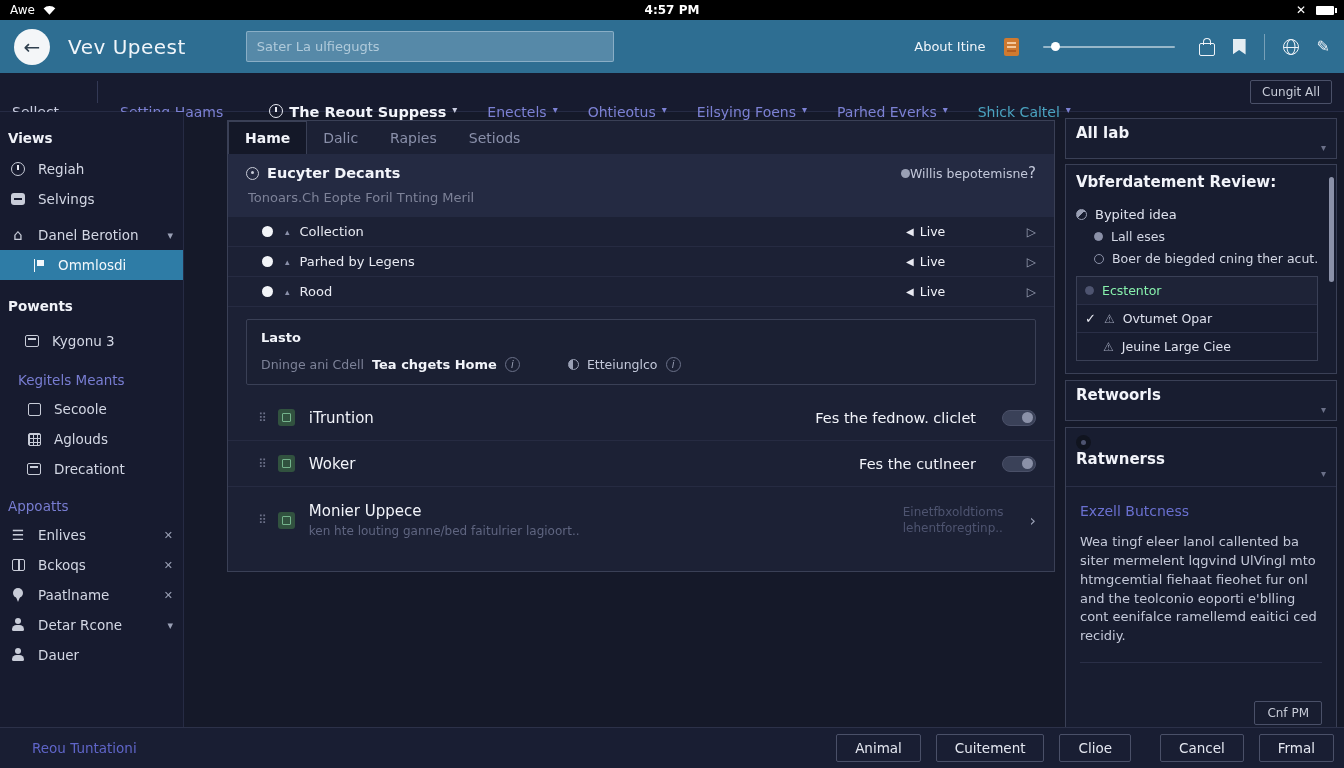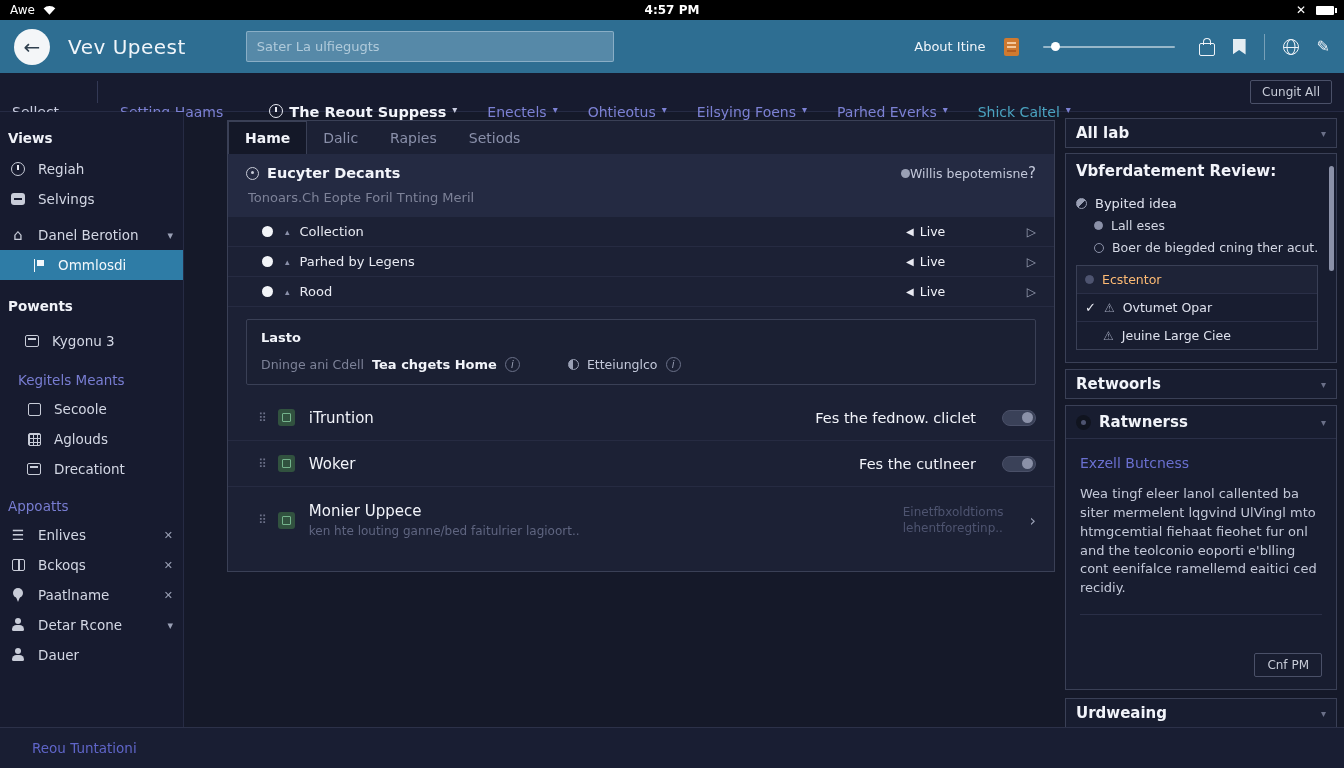--- a/index.html
+++ b/index.html
@@ -140,33 +140,33 @@
   .item-sub { color:#5f6580; font-size:12px; margin-top:4px; }
   .item-right { margin-left:auto; display:flex; align-items:center; gap:26px; }
   .item-right-label { color:#f2f4fa; font-size:14.5px; }
   .item-right-dim { color:#4e5470; font-size:12px; text-align:left; line-height:1.35; }
   .toggle { width:34px; height:16px; border-radius:9px; background:#3a4158; border:1px solid #4a5068; position:relative; cursor:pointer; }
   .toggle::after { content:""; position:absolute; right:2px; top:1.5px; width:11px; height:11px; border-radius:50%; background:#8b91a8; }
 
   
   .rightcol { position:absolute; left:1065px; top:118px; width:272px; }
   .rbox { border:1px solid #3a4056; background:#181d30; margin-bottom:5px; position:relative; }
-  .rbox-head { display:flex; align-items:center; padding:5px 10px; }
+  .rbox-head { display:flex; align-items:flex-start; padding:5px 10px;flex-direction:column; }
   .rbox-title { font-weight:bold; font-size:15px; color:#f2f4fa; }
   .rbox-chev { margin-left:auto; color:#6b7088; font-size:10px; cursor:pointer; }
   .review-body { padding:4px 10px 12px 10px; }
   .rev-item { display:flex; align-items:center; gap:8px; margin-top:7px; color:#dfe2ee; font-size:13px; }
   .rev-item.ind { padding-left:18px; font-size:12.5px; color:#d3d7e4; }
   .cir-f { width:11px; height:11px; border-radius:50%; border:1.5px solid #9aa0b5; background:linear-gradient(135deg,#9aa0b5 50%, transparent 50%); flex:0 0 auto; }
   .cir-s { width:9px; height:9px; border-radius:50%; border:1.5px solid #8b91a8; background:#8b91a8; flex:0 0 auto; }
   .cir-o { width:10px; height:10px; border-radius:50%; border:1.5px solid #8b91a8; flex:0 0 auto; }
   .sub-box { border:1px solid #3a4056; margin-top:10px; margin-right:8px; }
   .sub-row { display:flex; align-items:center; gap:8px; padding:6px 8px; font-size:12.5px; color:#dfe2ee; border-bottom:1px solid #2a2f47; }
   .sub-row:last-child { border-bottom:none; }
-  .sub-row.dim { color:#fdba74; background:#1e2337; }
+  .sub-row.dim { color:#86efac; background:#1e2337; }
   .warn { color:#9aa0b5; font-size:12px; }
   .check { color:#e8eaf2; font-size:13px; }
   .scroll-thumb { position:absolute; right:2px; top:12px; width:5px; height:105px; border-radius:3px; background:#8b91a8; cursor:pointer; }
   .ratwness { margin-top:6px; }
   .ratw-icon { width:15px; height:15px; border-radius:50%; background:#10141f; margin-right:8px; position:relative; }
   .ratw-icon::after { content:""; position:absolute; left:5px; top:5px; width:5px; height:5px; border-radius:50%; background:#4e5470; }
   .ratw-body { padding:16px 14px 12px 14px; border-top:1px solid #2a2f47; }
   .ratw-link { color:#6a70d0; font-size:14px; cursor:pointer; }
   .ratw-text { color:#c3c8d8; font-size:13px; line-height:1.45; margin-top:14px; }
   .ratw-footer { border-top:1px solid #2a2f47; margin-top:16px; padding-top:10px; display:flex; }
@@ -514,13 +514,20 @@
   <div class="rbox urd">
     <div class="rbox-head">
       <span class="rbox-title">Urdweaing</span>
       <span class="rbox-chev">▾</span>
     </div>
   </div>
 </div>
 
 <div class="footer">
   <span class="footer-link">Reou Tuntationi</span>
+  <span class="footer-btns">
+    <button class="fbtn">Animal</button>
+    <button class="fbtn">Cuitement</button>
+    <button class="fbtn">Clioe</button>
+    <button class="fbtn" style="margin-left:14px;">Cancel</button>
+    <button class="fbtn">Frmal</button>
+  </span>
 </div>
 
 </body></html>

